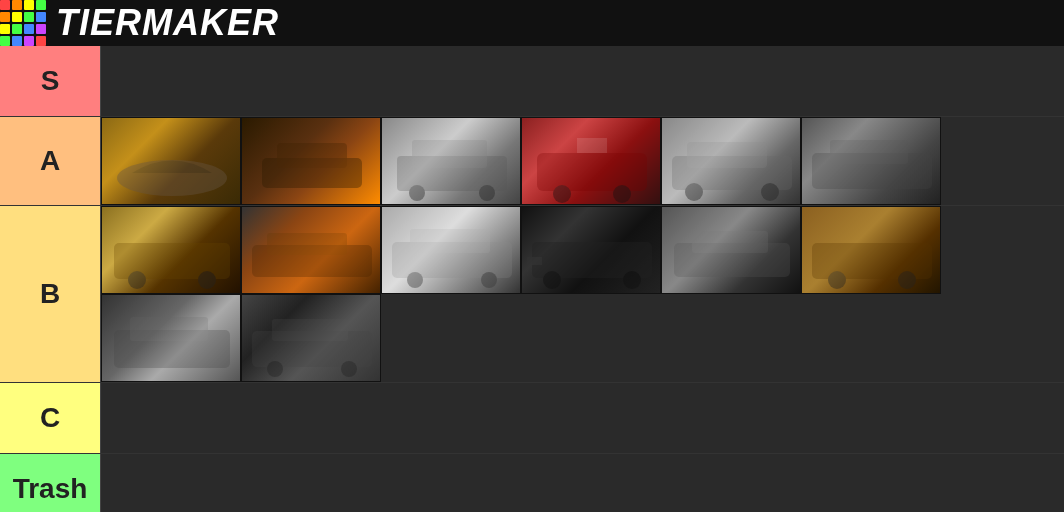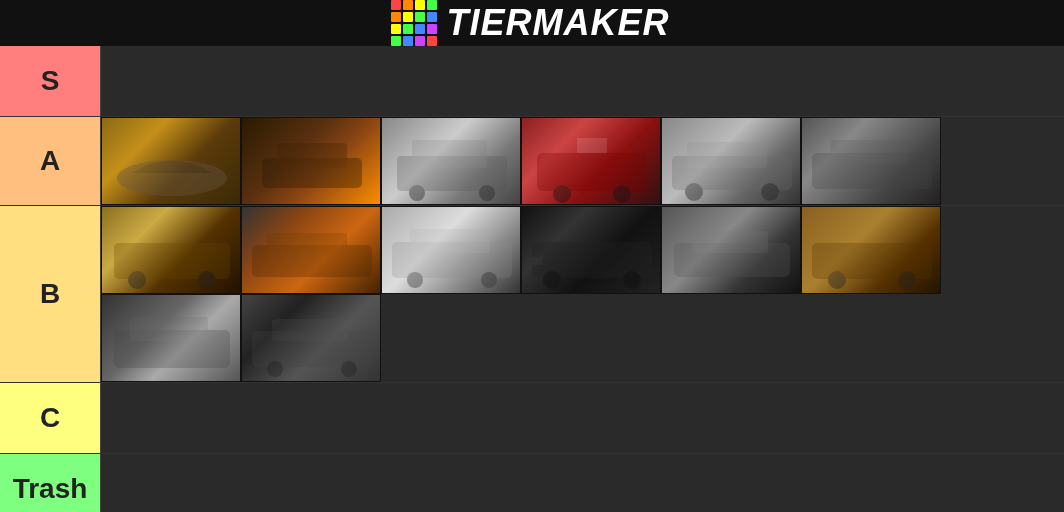--- a/index.html
+++ b/index.html
@@ -18,21 +18,21 @@
       height: 512px;
       position: relative;
     }
 
     
     .header {
       background: #111;
       height: 70px;
       display: flex;
       align-items: center;
-      justify-content: center;
+      justify-content: flex-start;
       padding-right: 4px;
     }
 
     .tiermaker-logo {
       display: flex;
       align-items: center;
       gap: 10px;
     }
 
     .logo-grid {

